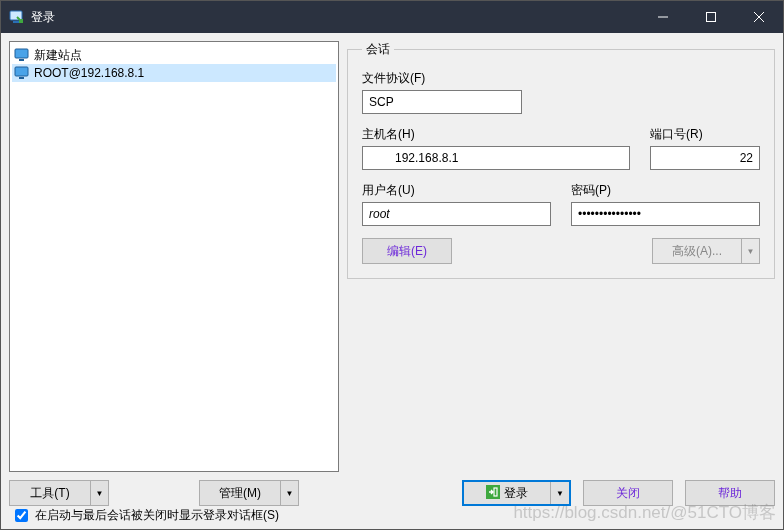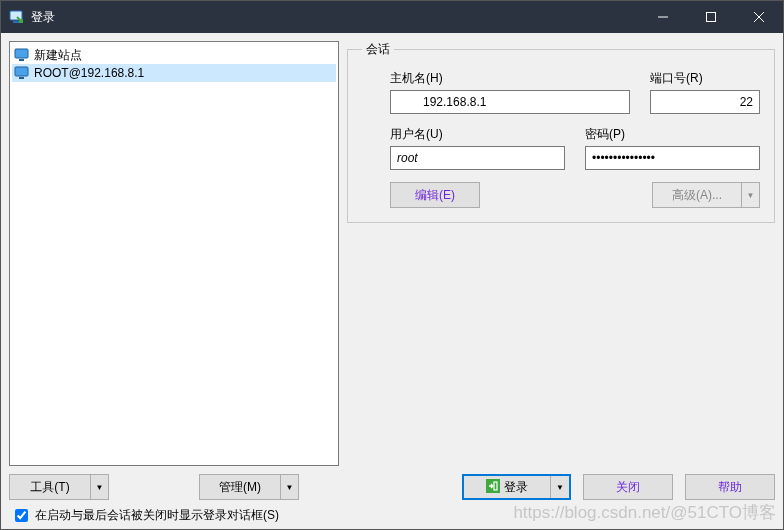--- a/index.html
+++ b/index.html
@@ -80,21 +80,21 @@
     padding: 12px 14px 14px 14px;
   }
   fieldset.session legend {
     padding: 0 4px;
     font-size: 12px;
   }
   .field-label {
     font-size: 12px;
     margin-bottom: 3px;
   }
-  .row { display: flex; gap: 20px; margin-left: 28px; }
+  .row { display: flex; gap: 20px; }
   .col { display: flex; flex-direction: column; }
   .input {
     height: 24px;
     border: 1px solid #7a7a7a;
     background: #fff;
     padding: 2px 6px;
     font-family: inherit;
     font-size: 12px;
   }
   .input.right { text-align: right; }
@@ -139,21 +139,20 @@
   }
   .dropdown-btn.disabled .main, .dropdown-btn.disabled .arrow {
     color: #888;
     background: #e8e8e8;
   }
   .block { margin-bottom: 12px; }
   .bottom-bar {
     padding: 0 8px 4px 8px;
     display: flex;
     flex-direction: column;
-    gap: 6px;
   }
   .btn-row {
     display: flex;
     align-items: center;
   }
   .btn-row .left-btns { display:flex; gap: 90px; }
   .btn-row .right-btns { margin-left:auto; display:flex; gap: 12px; align-items:center;}
   .login-btn {
     display: inline-flex;
     align-items: stretch;
@@ -247,20 +246,24 @@
           </span>
           <span>ROOT@192.168.8.1</span>
         </div>
       </div>
     </div>
 
     <div class="right-pane">
       <fieldset class="session">
         <legend>会话</legend>
 
+        <div class="block">
+          <div class="field-label">文件协议(F)</div>
+          <input class="input" style="width: 160px;" readonly="" value="SCP">
+        </div>
 
         <div class="block row">
           <div class="col" style="flex:1">
             <div class="field-label">主机名(H)</div>
             <input class="input" style="width: 100%; padding-left: 32px;" readonly="" value="192.168.8.1">
           </div>
           <div class="col" style="width:110px">
             <div class="field-label">端口号(R)</div>
             <input class="input right" style="width: 100%;" readonly="" value="22">
           </div>

